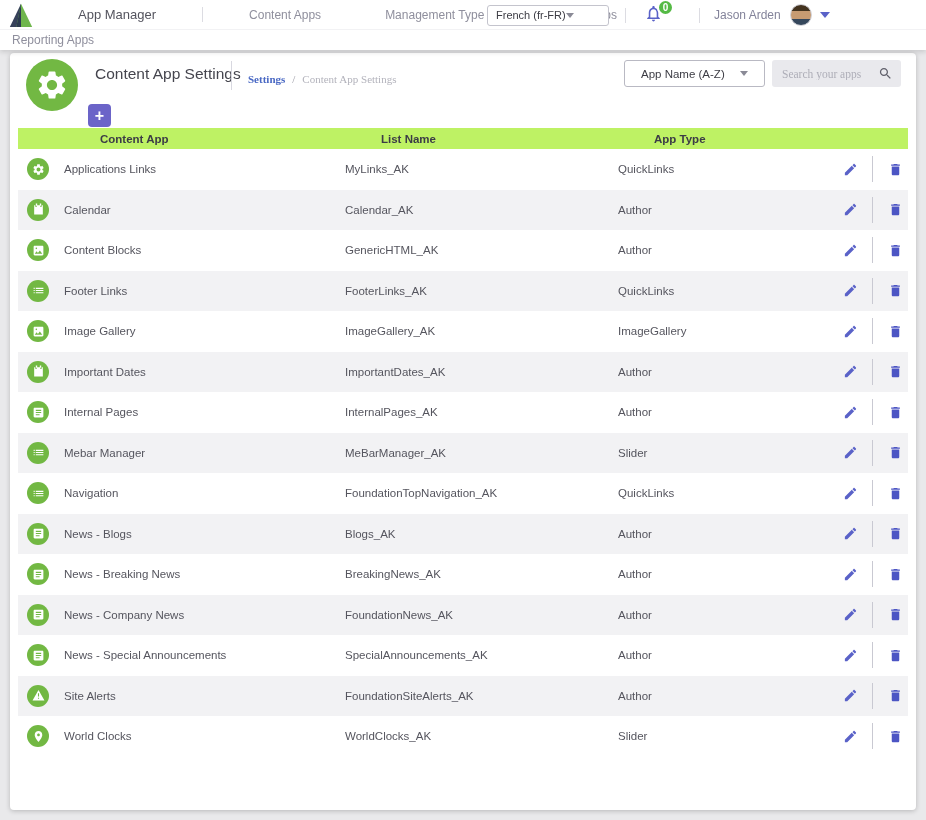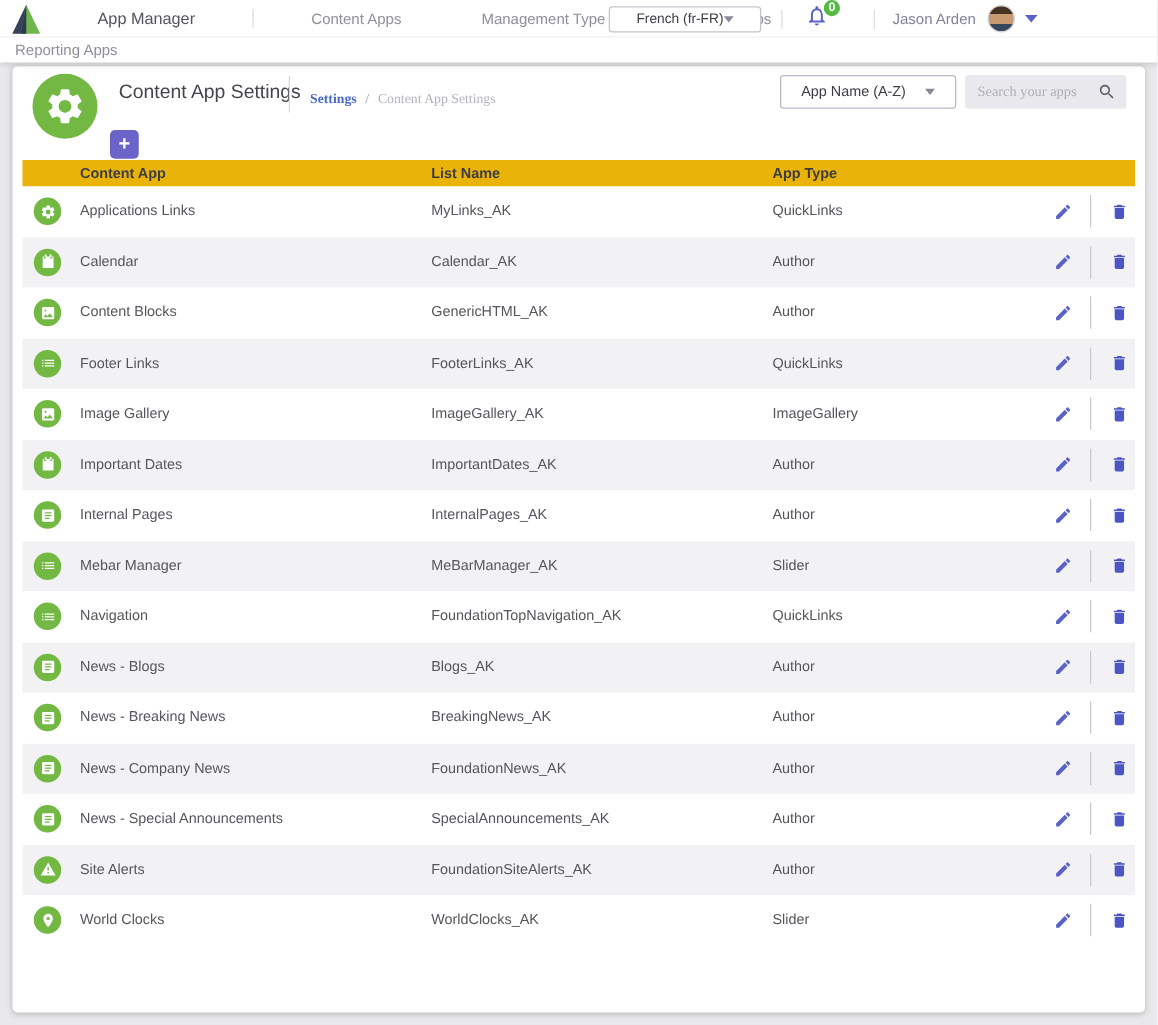--- a/index.html
+++ b/index.html
@@ -15,21 +15,21 @@
     background:#fff; box-shadow:0 2px 5px rgba(0,0,0,0.14); z-index:10; }
   .topbar-row1 { height:30px; display:flex; align-items:center; border-bottom:1px solid #f2f2f4;gap:32px; }
   .topbar-row2 { height:19px; display:flex; align-items:center; padding-left:12px; }
   .logo { margin-left:8px; width:26px; height:26px; flex:0 0 auto; }
   .brand { margin-left:12px; font-size:13px; color:#54545e; }
   .vdiv { width:1px; height:15px; background:#dcdce2; margin:0 14px; }
   .nav-item { font-size:12px; color:#8f8f9d; margin-right:32px; cursor:pointer; }
   .nav-item.reporting { margin:0; }
   .top-right { position:absolute; left:487px; top:0; height:30px; display:flex; align-items:center; }
   .lang-select { width:122px; height:21px; border:1px solid #c4c4cd; border-radius:3px;
-    background:#fff; display:flex; align-items:center; justify-content:center;
+    background:#fff; display:flex; align-items:center; justify-content:flex-start;
     padding:0 8px; font-size:11px; color:#3c3c44; cursor:pointer; }
   .chev { width:0; height:0; border-left:4px solid transparent; border-right:4px solid transparent;
     border-top:5px solid #8a8a96; }
   .bell-wrap { position:relative; margin-right:22px; cursor:pointer; }
   .badge { position:absolute; right:-11px; top:-5px; width:17px; height:17px; border-radius:50%;
     background:#55ba45; border:2px solid #fff; color:#fff; font-size:10px; font-weight:bold;
     display:flex; align-items:center; justify-content:center; }
   .user-name { font-size:12px; color:#83839a; margin-right:9px; }
   .avatar { width:22px; height:22px; border-radius:50%; margin-right:8px;
     background:linear-gradient(180deg,#43331f 0 30%,#c79b72 30% 72%,#35475c 72%);
@@ -56,22 +56,22 @@
   .search-box input { flex:1; min-width:0; border:none; outline:none; background:transparent;
     font-family:Liberation Serif, serif; font-size:11.5px; color:#55555e; padding-left:10px; }
   .search-box input::placeholder { color:#aeaeb8; }
   .search-icon { margin-right:8px; flex:0 0 auto; display:flex; }
   .add-btn { position:absolute; left:78px; top:51px; width:23px; height:23px; background:#6b64c8;
     border:none; border-radius:4px; color:#fff; font-size:16px; font-weight:bold; line-height:21px;
     text-align:center; cursor:pointer; font-family:"Liberation Sans", sans-serif; }
 
   
   .table { position:absolute; left:8px; top:75px; width:890px; }
-  .thead { height:21px; background:#eab308; display:flex; align-items:center;
-    font-size:11.5px; font-weight:bold; color:#3c3c46; }
+  .thead { height:21px; background:#bef264; display:flex; align-items:center;
+    font-size:11.5px; font-weight:bold; color:#3c3c46;padding-left:36px; }
   .table-row { height:40.5px; display:flex; align-items:center; font-size:11.5px; color:#55555e; }
   .table-row:nth-child(even) { background:#f2f2f4; }
   .c-icon { width:46px; flex:0 0 auto; display:flex; padding-left:9px; }
   .c-app  { width:281px; flex:0 0 auto; }
   .c-list { width:273px; flex:0 0 auto; }
   .c-type { width:224px; flex:0 0 auto; }
   .c-actions { flex:1; display:flex; align-items:center; justify-content:flex-start; }
   .row-icon { width:22px; height:22px; border-radius:50%; background:#72b843;
     display:flex; align-items:center; justify-content:center; }
   .row-icon svg { width:13px; height:13px; }

